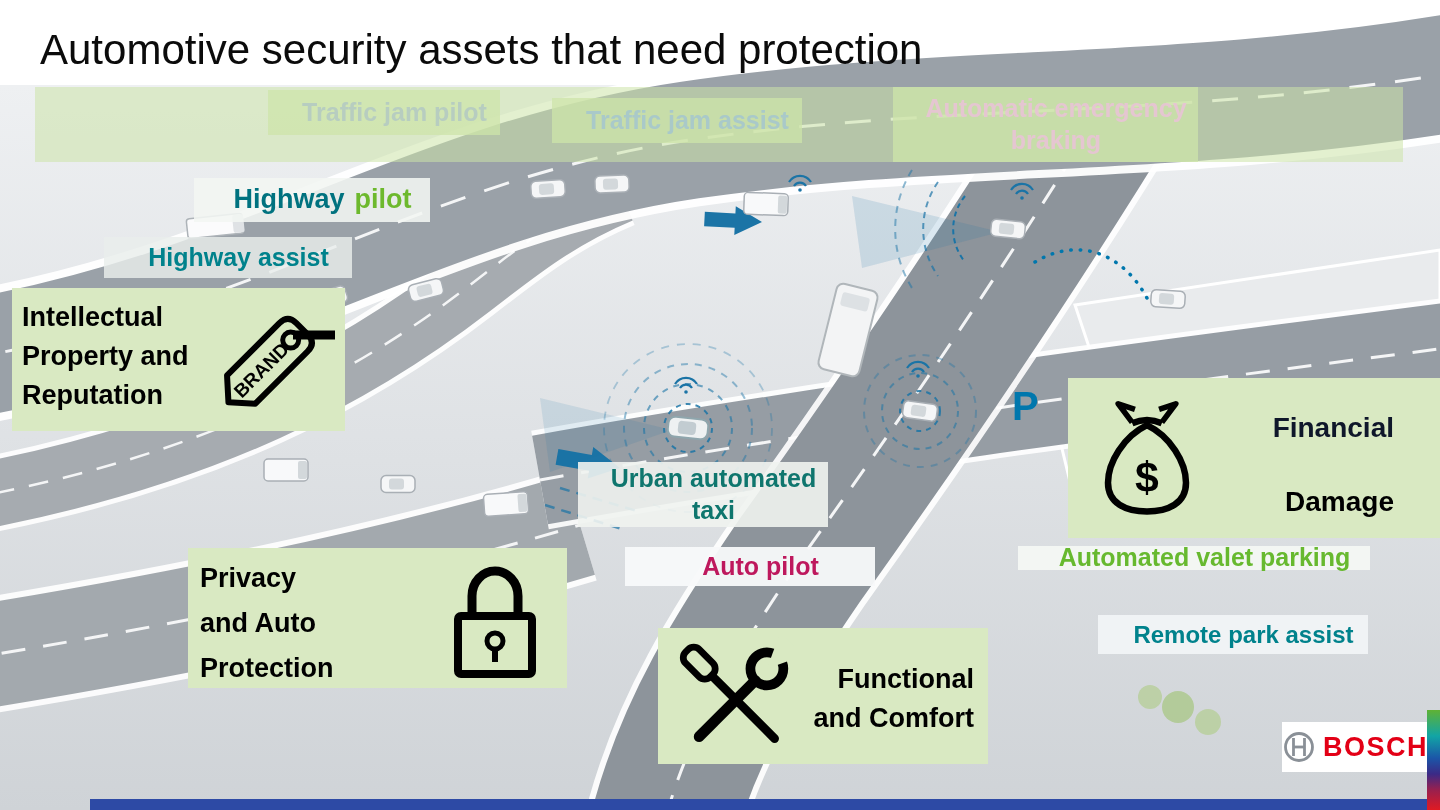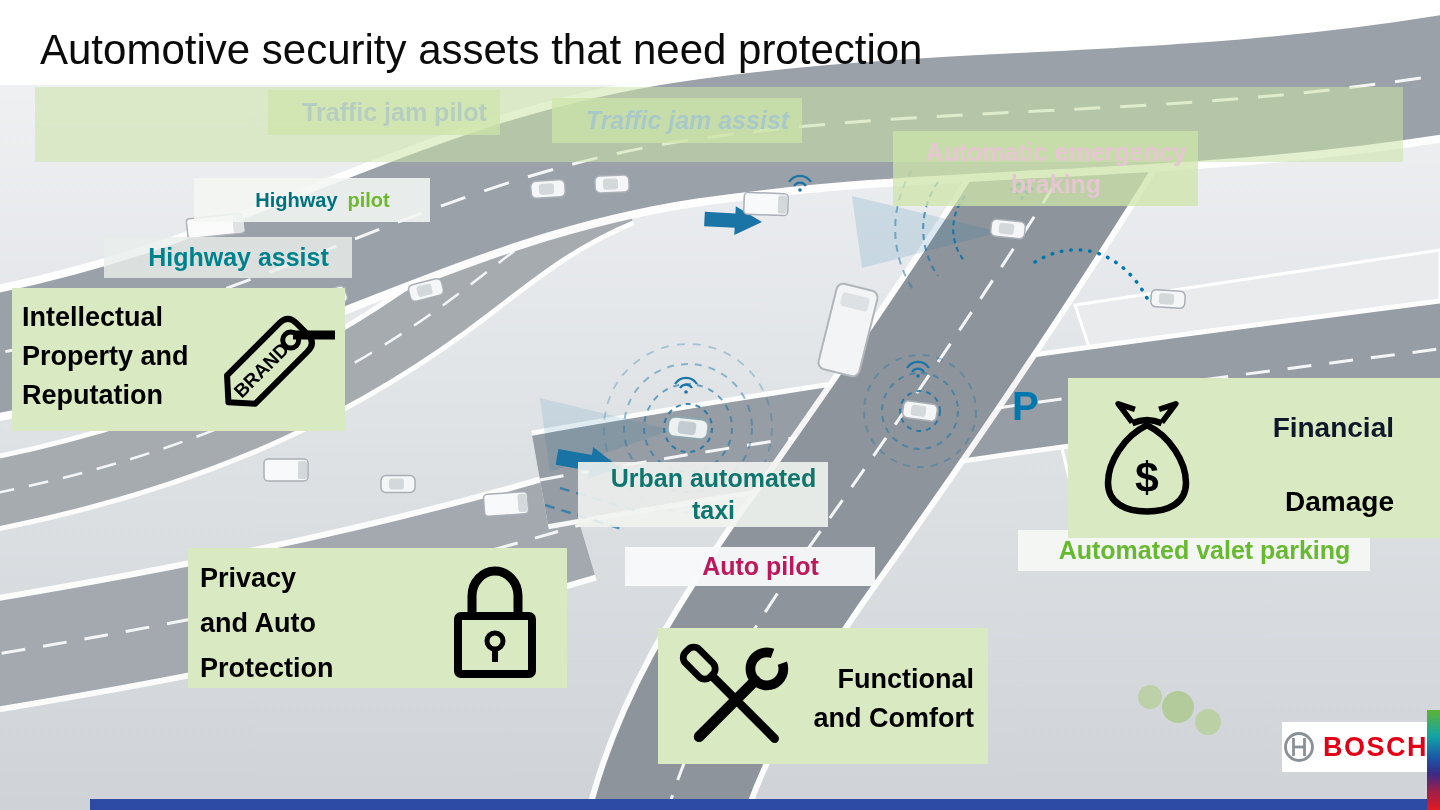--- a/index.html
+++ b/index.html
@@ -24,32 +24,32 @@
   }
 
   .label {
     position:absolute; z-index:3; font-weight:700;
     display:flex; align-items:center; justify-content:center;
     text-align:center; line-height:1.25;padding-left:21px;
   }
   .label.col { flex-direction:column; }
 
   .box-tjp { left:268px; top:90px;  width:232px; height:45px; background:rgba(205,228,170,0.75); color:#b7cdc0; font-size:25px; }
-  .box-tja { left:552px; top:98px;  width:250px; height:45px; background:rgba(205,228,170,0.75); color:#a9c9c9; font-size:25px;font-style:italic; }
-  .box-aeb { left:893px; top:87px;  width:305px; height:75px; background:rgba(205,228,170,0.75); color:#e5c6d1; font-size:25px;margin-top:44px; }
-
-  .box-hp  { left:194px; top:178px; width:236px; height:44px; background:rgba(243,246,242,0.88); font-size:20px; }
+  .box-tja { left:552px; top:98px;  width:250px; height:45px; background:rgba(205,228,170,0.75); color:#a9c9c9; font-size:25px; }
+  .box-aeb { left:893px; top:87px;  width:305px; height:75px; background:rgba(205,228,170,0.75); color:#e5c6d1; font-size:25px; }
+
+  .box-hp  { left:194px; top:178px; width:236px; height:44px; background:rgba(243,246,242,0.88); font-size:27px; }
   .hp-w1 { color:#00727f; }
   .hp-w2 { color:#6db92d; margin-left:10px; }
 
   .box-ha  { left:104px; top:237px; width:248px; height:41px; background:rgba(233,238,236,0.82); color:#00828c; font-size:25px; }
   .box-ess { left:1162px; top:178px; width:244px; height:64px; background:rgba(253,253,253,0.96); color:#b0176d; font-size:25px; }
   .box-uat { left:578px; top:462px; width:250px; height:65px; background:rgba(240,243,240,0.9);  color:#0f766e; font-size:25px; }
   .box-ap  { left:625px; top:547px; width:250px; height:39px; background:rgba(248,249,250,0.95); color:#be185d; font-size:25px; }
-  .box-avp { left:1018px; top:530px; width:352px; height:41px; background:rgba(245,247,244,0.92); color:#67b92f; font-size:25px; }
+  .box-avp { left:1018px; top:546px; width:352px; height:24px; background:rgba(245,247,244,0.92); color:#67b92f; font-size:25px; }
   .box-rpa { left:1098px; top:615px; width:270px; height:39px; background:rgba(242,245,246,0.92); color:#00828c; font-size:24px; }
 
   .asset { position:absolute; z-index:3; background:#d9e9c2; }
   .box-ip   { left:12px;  top:288px; width:333px; height:143px; }
   .ip-text  { position:absolute; left:10px; top:10px; font-size:27px; font-weight:700; color:#000; line-height:39px; }
   .ip-text span { display:block; }
   .ip-icon  { position:absolute; right:4px; top:4px; }
 
   .box-fin  { left:1068px; top:378px; width:372px; height:160px; }
   .fin-line1 { position:absolute; right:46px; top:34px;  font-size:28px; font-weight:700; color:#0f172a; }
@@ -244,20 +244,23 @@
   </div>
 
   <div class="label box-ap">
     <span>Auto pilot</span>
   </div>
 
   <div class="label box-avp">
     <span>Automated valet parking</span>
   </div>
 
+  <div class="label box-rpa">
+    <span>Remote park assist</span>
+  </div>
 
   <div class="asset box-ip">
     <div class="ip-text">
       <span>Intellectual</span>
       <span>Property and</span>
       <span>Reputation</span>
     </div>
     <svg class="ip-icon" width="128" height="132" viewBox="0 0 128 132">
       <g transform="rotate(-45 60 70)">
         <path d="M 18,47 L 92,47 Q 104,47 104,59 L 104,75 Q 104,87 92,87 L 18,87 L 0,67 Z" fill="none" stroke="#000" stroke-width="6" stroke-linejoin="round"></path>

